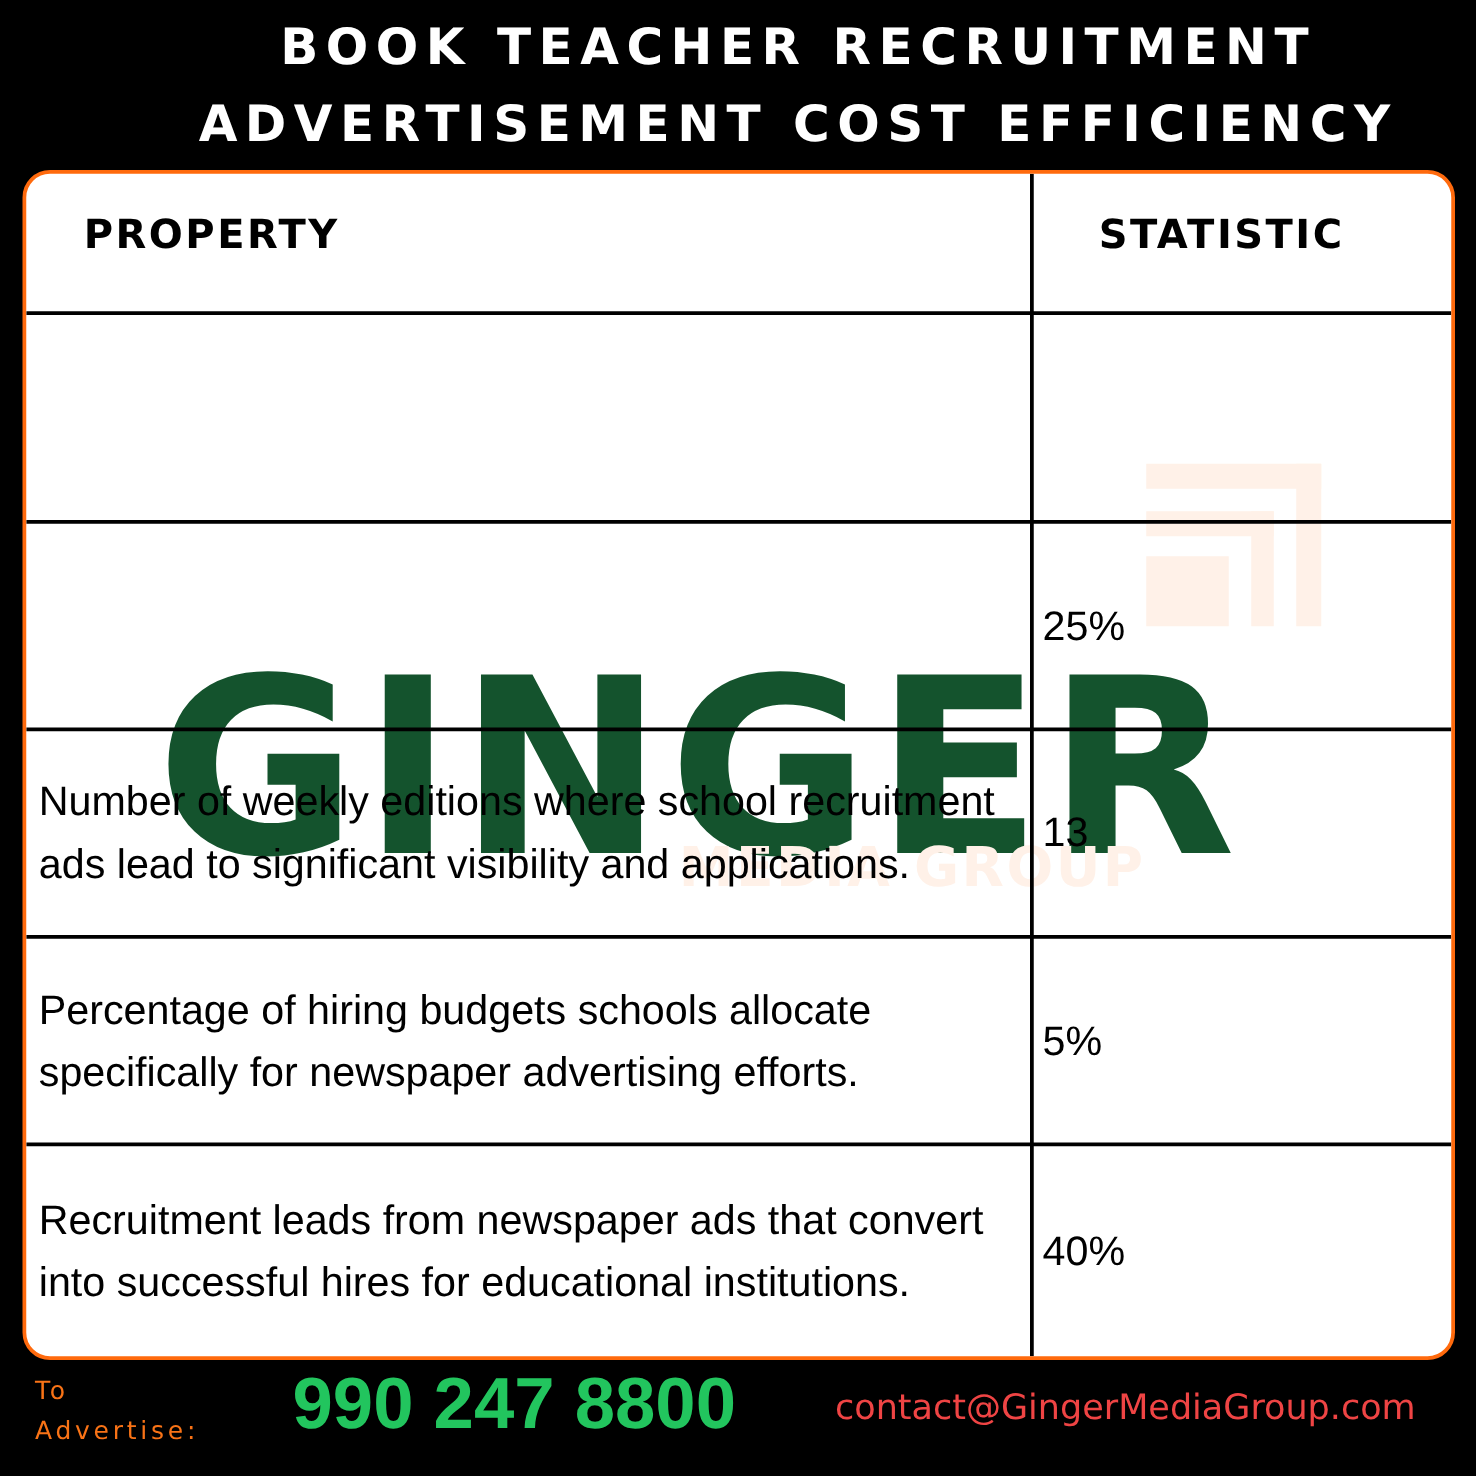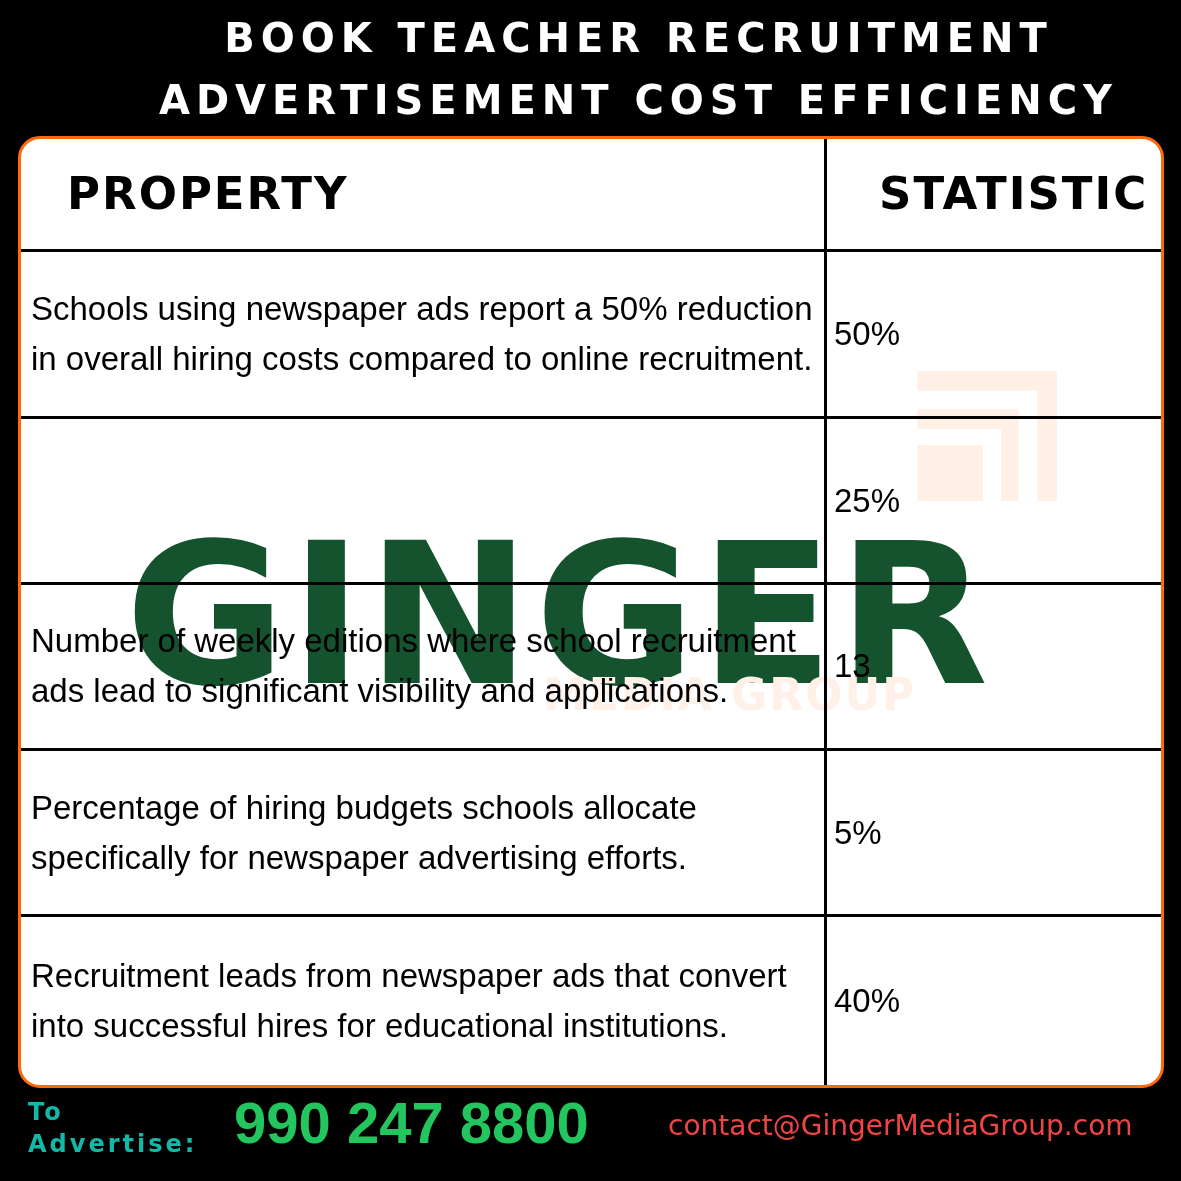--- a/index.html
+++ b/index.html
@@ -85,21 +85,21 @@
       left: 0;
       width: 1140px;
       height: 3px;
       background: #000000;
     }
     .hdr {
       position: absolute;
       top: 32px;
       font-family: "DejaVu Sans", sans-serif;
       font-weight: bold;
-      font-size: 45px;
+      font-size: 32px;
       color: #000000;
       letter-spacing: 2px;
       line-height: 1;
     }
     .hdr.prop { left: 46px; }
     .hdr.stat { left: 858px; }
 
     .row {
       position: absolute;
       left: 0;
@@ -128,24 +128,24 @@
       align-items: center;
       font-family: "Liberation Sans", sans-serif;
       font-size: 33px;
       color: #000000;
     }
 
     .footer-label {
       position: absolute;
       left: 28px;
       top: 1096px;
-      color: #14b8a6;
-      font-family: "DejaVu Sans", sans-serif;
-      font-weight: bold;
-      font-size: 24px;
+      color: #f97316;
+      font-family: "DejaVu Sans", sans-serif;
+      font-weight: normal;
+      font-size: 20px;
       letter-spacing: 3px;
       line-height: 32px;
     }
     .footer-phone {
       position: absolute;
       left: 234px;
       top: 1094px;
       color: #22c55e;
       font-family: "Liberation Sans", sans-serif;
       font-weight: bold;
@@ -185,24 +185,20 @@
   <div class="col-divider"></div>
   <div class="row-line" style="top:110px;"></div>
   <div class="row-line" style="top:277px;"></div>
   <div class="row-line" style="top:443px;"></div>
   <div class="row-line" style="top:609px;"></div>
   <div class="row-line" style="top:775px;"></div>
 
   <div class="hdr prop">PROPERTY</div>
   <div class="hdr stat">STATISTIC</div>
 
-  <div class="row" style="top:113px; height:164px;">
-    <div class="cell-prop">Schools using newspaper ads report a 50% reduction in overall hiring costs compared to online recruitment.</div>
-    <div class="cell-stat">50%</div>
-  </div>
   <div class="row" style="top:280px; height:163px;">
     <div class="cell-stat">25%</div>
   </div>
   <div class="row" style="top:446px; height:162px;">
     <div class="cell-prop">Number of weekly editions where school recruitment ads lead to significant visibility and applications.</div>
     <div class="cell-stat">13</div>
   </div>
   <div class="row" style="top:612px; height:163px;">
     <div class="cell-prop">Percentage of hiring budgets schools allocate specifically for newspaper advertising efforts.</div>
     <div class="cell-stat">5%</div>

